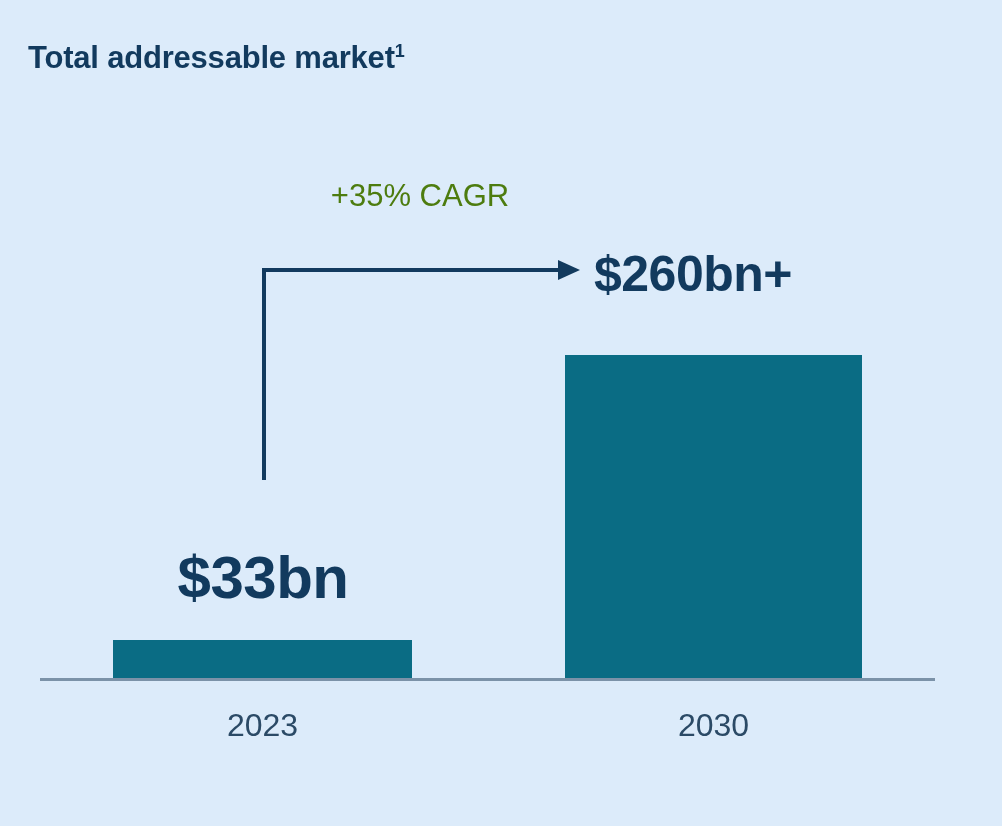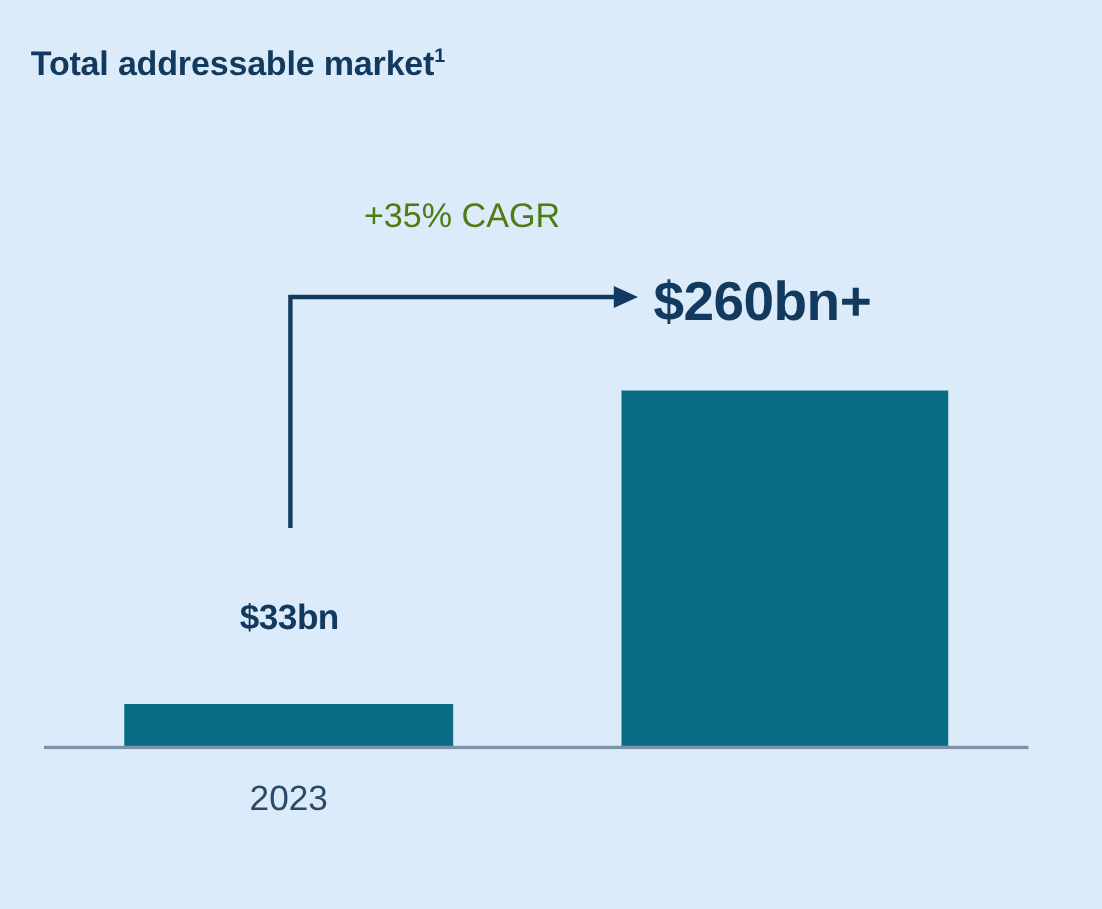--- a/index.html
+++ b/index.html
@@ -72,21 +72,21 @@
     color: #123a5e;
     white-space: nowrap;
     letter-spacing: -0.5px;
   }
   .value-start {
     position: absolute;
     left: 113px;
     top: 543px;
     width: 300px;
     text-align: center;
-    font-size: 32px;
+    font-size: 60px;
     font-weight: bold;
     color: #123a5e;
     white-space: nowrap;
     letter-spacing: -0.5px;
   }
 
   
   .plot-area {
     position: absolute;
     left: 0;
@@ -144,20 +144,21 @@
   </div>
 
   <div class="plot-area">
 
     <div class="bar bar-2023"></div>
     <div class="bar bar-2030"></div>
 
     <div class="axis-line"></div>
 
     <div class="tick-label tick-2023">2023</div>
+    <div class="tick-label tick-2030">2030</div>
   </div>
 
   <div class="cagr-label">+35% CAGR</div>
 
   <svg class="arrow-svg" viewBox="0 0 340 250">
     <path d="M 14 228 L 14 20 L 310 20" fill="none" stroke="#123a5e" stroke-width="4" stroke-linecap="square" stroke-linejoin="miter"></path>
     <path d="M 308 10 L 330 20 L 308 30 Z" fill="#123a5e"></path>
   </svg>
 
   <div class="value-start">$33bn</div>

